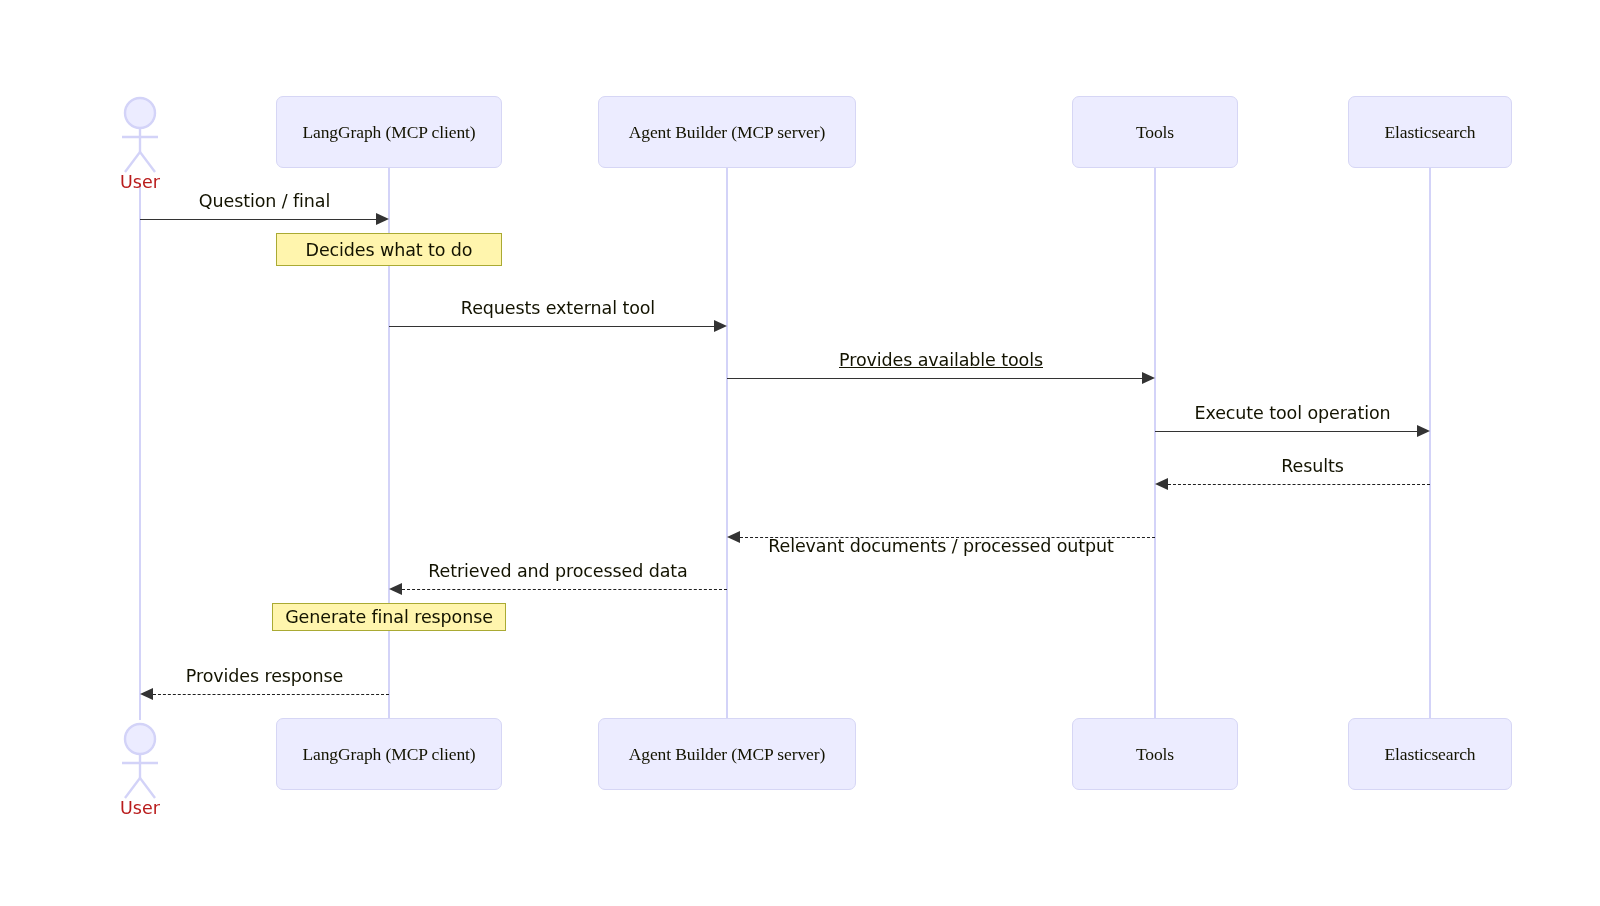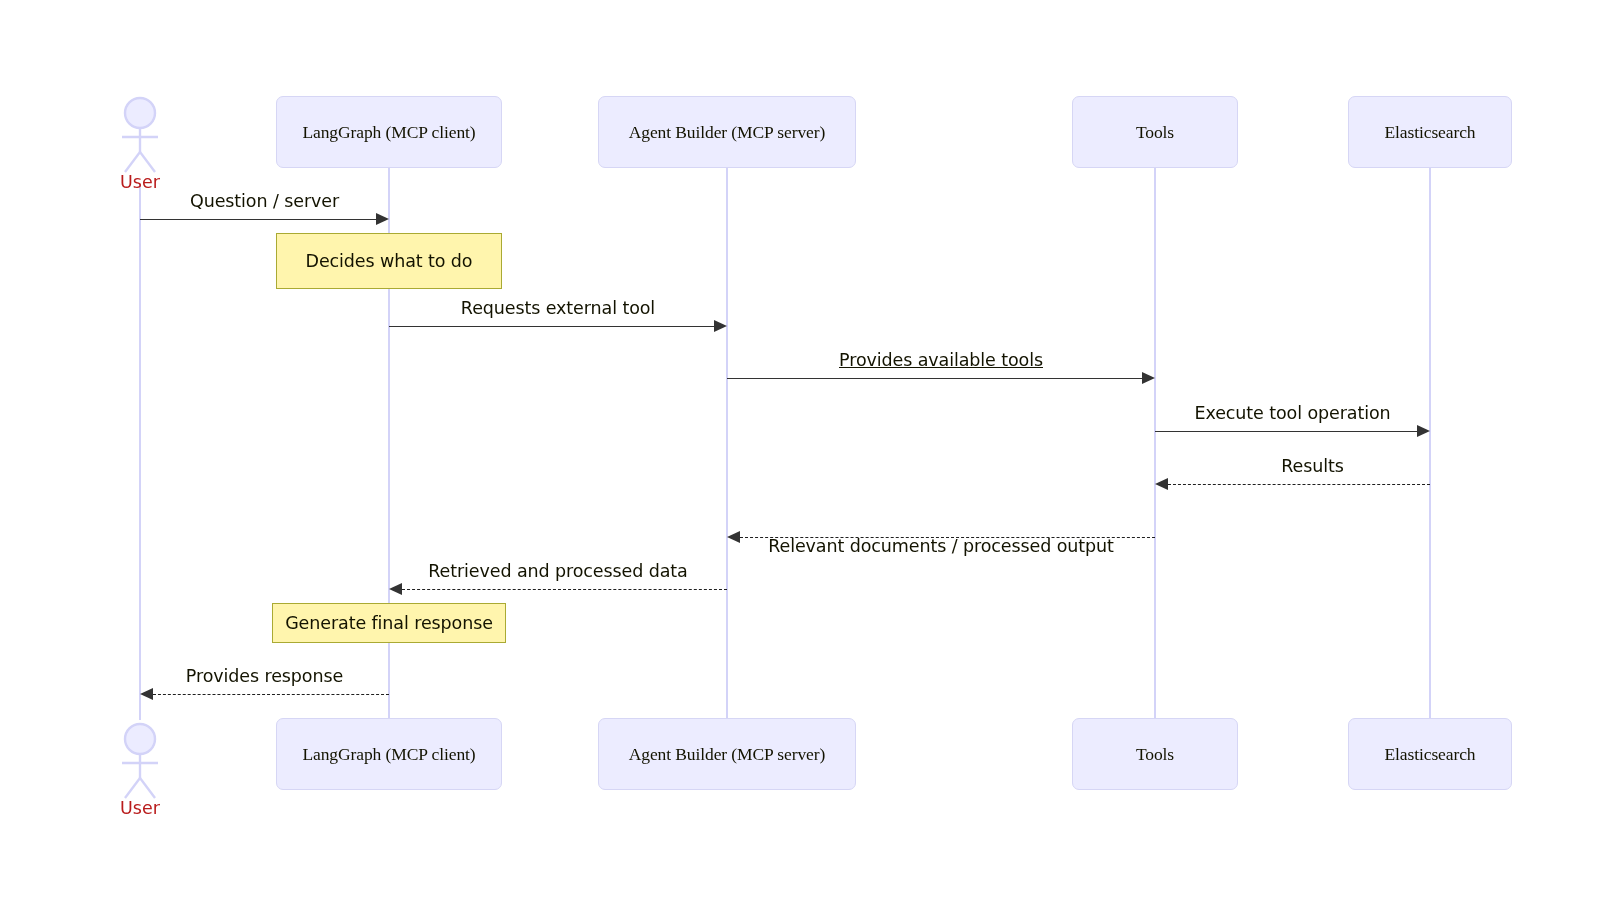--- a/index.html
+++ b/index.html
@@ -149,21 +149,21 @@
       <span>Tools</span>
     </div>
     <div class="participant-box" style="left: 1348px; top: 96px; width: 164px; height: 72px;">
       <span>Elasticsearch</span>
     </div>
     <div class="participant-box" style="left: 1348px; top: 718px; width: 164px; height: 72px;">
       <span>Elasticsearch</span>
     </div>
     <div class="msg-line" style="left: 140px; top: 219px; width: 236px;"></div>
     <div class="arrowhead right" style="left: 376px; top: 213.4px;"></div>
-    <div class="msg-label" style="left: 264.5px; top: 191px;">Question / server</div>
+    <div class="msg-label" style="left: 264.5px; top: 191px;">Question / final</div>
     <div class="msg-line" style="left: 389px; top: 326px; width: 325px;"></div>
     <div class="arrowhead right" style="left: 714px; top: 320.4px;"></div>
     <div class="msg-label" style="left: 558px; top: 298px;">Requests external tool</div>
     <div class="msg-line" style="left: 727px; top: 378px; width: 415px;"></div>
     <div class="arrowhead right" style="left: 1142px; top: 372.4px;"></div>
     <div class="msg-label" style="left: 941px; top: 350px; text-decoration: underline;">Provides available tools</div>
     <div class="msg-line" style="left: 1155px; top: 431px; width: 262px;"></div>
     <div class="arrowhead right" style="left: 1417px; top: 425.4px;"></div>
     <div class="msg-label" style="left: 1292.5px; top: 403px;">Execute tool operation</div>
     <div class="msg-line dashed" style="left: 1168px; top: 484px; width: 262px;"></div>
@@ -171,19 +171,19 @@
     <div class="msg-label" style="left: 1292.5px; top: 456px; margin-left: 20px;">Results</div>
     <div class="msg-line dashed" style="left: 740px; top: 537px; width: 415px;"></div>
     <div class="arrowhead left" style="left: 727px; top: 531.4px;"></div>
     <div class="msg-label" style="left: 941px; top: 509px; margin-top: 27px;">Relevant documents / processed output</div>
     <div class="msg-line dashed" style="left: 402px; top: 589px; width: 325px;"></div>
     <div class="arrowhead left" style="left: 389px; top: 583.4px;"></div>
     <div class="msg-label" style="left: 558px; top: 561px;">Retrieved and processed data</div>
     <div class="msg-line dashed" style="left: 153px; top: 694px; width: 236px;"></div>
     <div class="arrowhead left" style="left: 140px; top: 688.4px;"></div>
     <div class="msg-label" style="left: 264.5px; top: 666px;">Provides response</div>
-    <div class="note" style="left: 276px; top: 233px; width: 226px; height: 56px;">
+    <div class="note" style="left: 276px; top: 233px; width: 226px; height: 33px;">
       <span>Decides what to do</span>
     </div>
-    <div class="note" style="left: 272px; top: 603px; width: 234px; height: 40px;">
+    <div class="note" style="left: 272px; top: 603px; width: 234px; height: 28px;">
       <span>Generate final response</span>
     </div>
   </div>
 
 </body></html>

